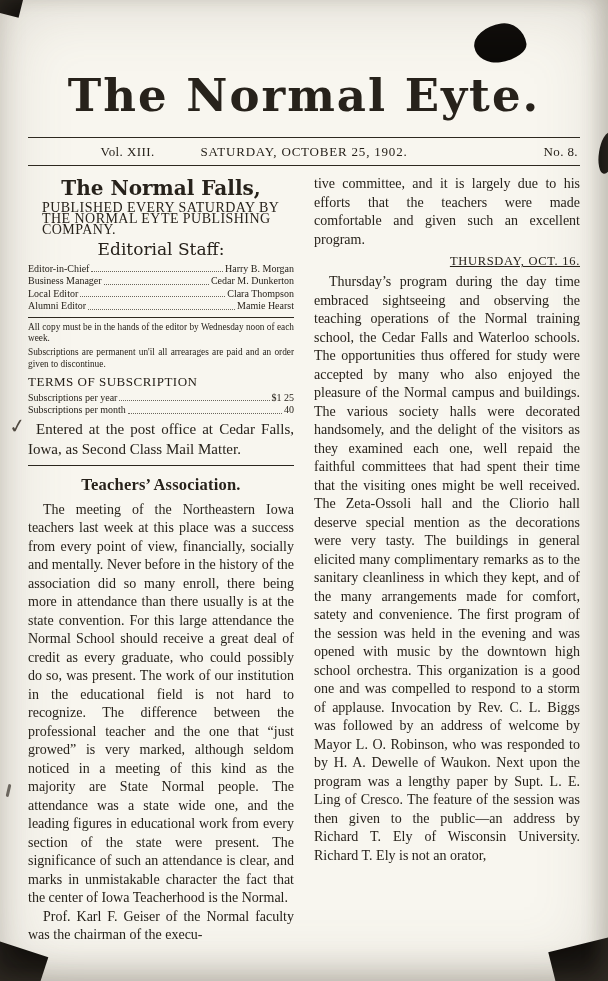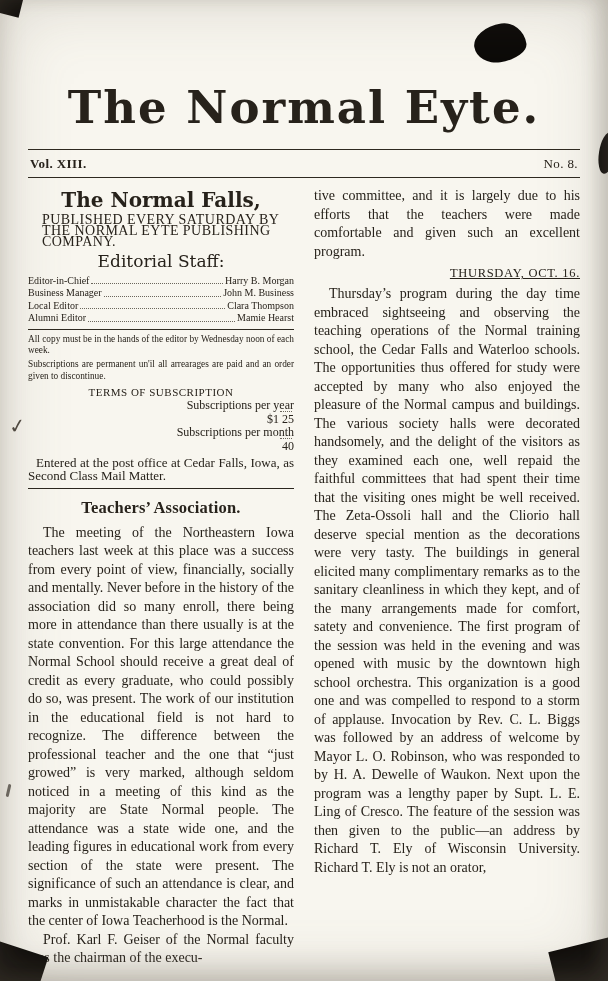--- a/index.html
+++ b/index.html
@@ -21,48 +21,48 @@
   .corner-bl { bottom:-16px; left:-16px; width:58px; height:50px; transform:rotate(18deg); }
   .corner-br { bottom:-18px; right:-16px; width:70px; height:56px; transform:rotate(-14deg); }
   .pen-mark { position:absolute; left:7px; top:784px; width:3px; height:13px; background:#57514a;
               transform:rotate(13deg); border-radius:2px; opacity:.85; z-index:4; }
   .checkmark { position:absolute; left:9px; top:414px; font-size:20px; color:#4e483f;
                transform:rotate(-8deg); z-index:4; font-family:"DejaVu Sans", sans-serif; }
 
   .content { position:relative; z-index:1; padding:68px 28px 0; }
 
   .masthead { text-align:center; margin-bottom:18px; }
-  .masthead h1 { margin:16px; font-family:"DejaVu Serif", serif; font-weight:700;
+  .masthead h1 { margin:4px; font-family:"DejaVu Serif", serif; font-weight:700;
                  font-size:45px; line-height:1.05; letter-spacing:2px; }
 
   .rule { border-top:1.4px solid #2e2920; height:0; }
   .dateline { display:flex; align-items:baseline; padding:6px 2px 5px; font-size:13px; letter-spacing:.4px; }
-  .dateline .dl-left  { flex:1; text-align:left;font-weight:bold; }
+  .dateline .dl-left  { flex:1; text-align:right; }
   .dateline .dl-center{ flex:2.4; text-align:center; letter-spacing:.8px; }
   .dateline .dl-right { flex:1; text-align:right; }
 
   .columns { display:flex; gap:20px; margin-top:9px; }
   .col { width:266px; }
 
   .paper-title { margin:2px 0 3px; text-align:center; font-family:"DejaVu Serif", serif;
                  font-weight:700; font-size:20px; line-height:1.1; }
   .published { margin:0 14px 5px; text-align:left; font-size:14px; line-height:11px; letter-spacing:.45px; }
   .staff-heading { margin:1px 0 4px; text-align:center; font-family:"DejaVu Serif", serif;
                    font-weight:400; font-size:17px; line-height:1.1; }
 
   .leader-row { display:flex; align-items:flex-end; font-size:10px; line-height:11.5px; margin-bottom:1px; }
   .lr-dots { flex:1; border-bottom:1.6px dotted rgba(60,53,43,.75); margin:0 2px 2px; min-width:12px; }
 
   .col-rule { margin:5px 0 4px; border-top:1.1px solid #2e2920; height:0; }
   .col-rule.heavy { margin:6px 0 0; border-top:1.6px solid #2b261e; }
 
   .small-notice { font-size:9.3px; line-height:11.2px; text-align:justify; margin:0 0 3px; }
-  .terms-heading { font-size:11px; text-align:center; margin:4px 0 2px; letter-spacing:.5px; }
-  .term-row { font-size:12px; line-height:11.5px;flex-direction:column; }
-  .entered { font-size:13px; line-height:13px; margin:3px 0 0; text-indent:8px; text-align:justify; }
+  .terms-heading { font-size:13px; margin:4px 0 2px; letter-spacing:.5px; }
+  .term-row { font-size:10px; line-height:11.5px; }
+  .entered { font-size:15px; line-height:20px; margin:3px 0 0; text-indent:8px; text-align:justify; }
 
   .article-heading { margin:9px 0 6px; text-align:center; font-size:16.5px; font-weight:700; letter-spacing:.2px; }
   .body-par { font-size:14px; line-height:18.5px; text-align:justify; margin:0; text-indent:15px; }
   .body-par + .body-par { margin-top:0; }
   .no-indent { text-indent:0; }
   .subhead { font-size:12.5px; text-align:right; margin:5px 0 4px; letter-spacing:.7px;text-decoration:underline; }
 </style>
 </head>
 <body>
 
@@ -78,40 +78,41 @@
 
   <div class="content">
 
     <div class="masthead">
       <h1>The Normal Eyte.</h1>
     </div>
 
     <div class="rule"></div>
     <div class="dateline">
       <span class="dl-left">Vol. XIII.</span>
+      <span class="dl-center">SATURDAY, OCTOBER 25, 1902.</span>
       <span class="dl-right">No. 8.</span>
     </div>
     <div class="rule"></div>
 
     <div class="columns">
 
       <div class="col">
         <h2 class="paper-title">The Normal Falls,</h2>
         <p class="published">PUBLISHED EVERY SATURDAY BY THE NORMAL EYTE PUBLISHING COMPANY.</p>
         <h3 class="staff-heading">Editorial Staff:</h3>
 
         <div class="leader-row">
           <span>Editor-in-Chief</span>
           <span class="lr-dots"></span>
           <span>Harry B. Morgan</span>
         </div>
         <div class="leader-row">
           <span>Business Manager</span>
           <span class="lr-dots"></span>
-          <span>John M. Business</span>
+          <span>Cedar M. Dunkerton</span>
         </div>
         <div class="leader-row">
           <span>Local Editor</span>
           <span class="lr-dots"></span>
           <span>Clara Thompson</span>
         </div>
         <div class="leader-row">
           <span>Alumni Editor</span>
           <span class="lr-dots"></span>
           <span>Mamie Hearst</span>

